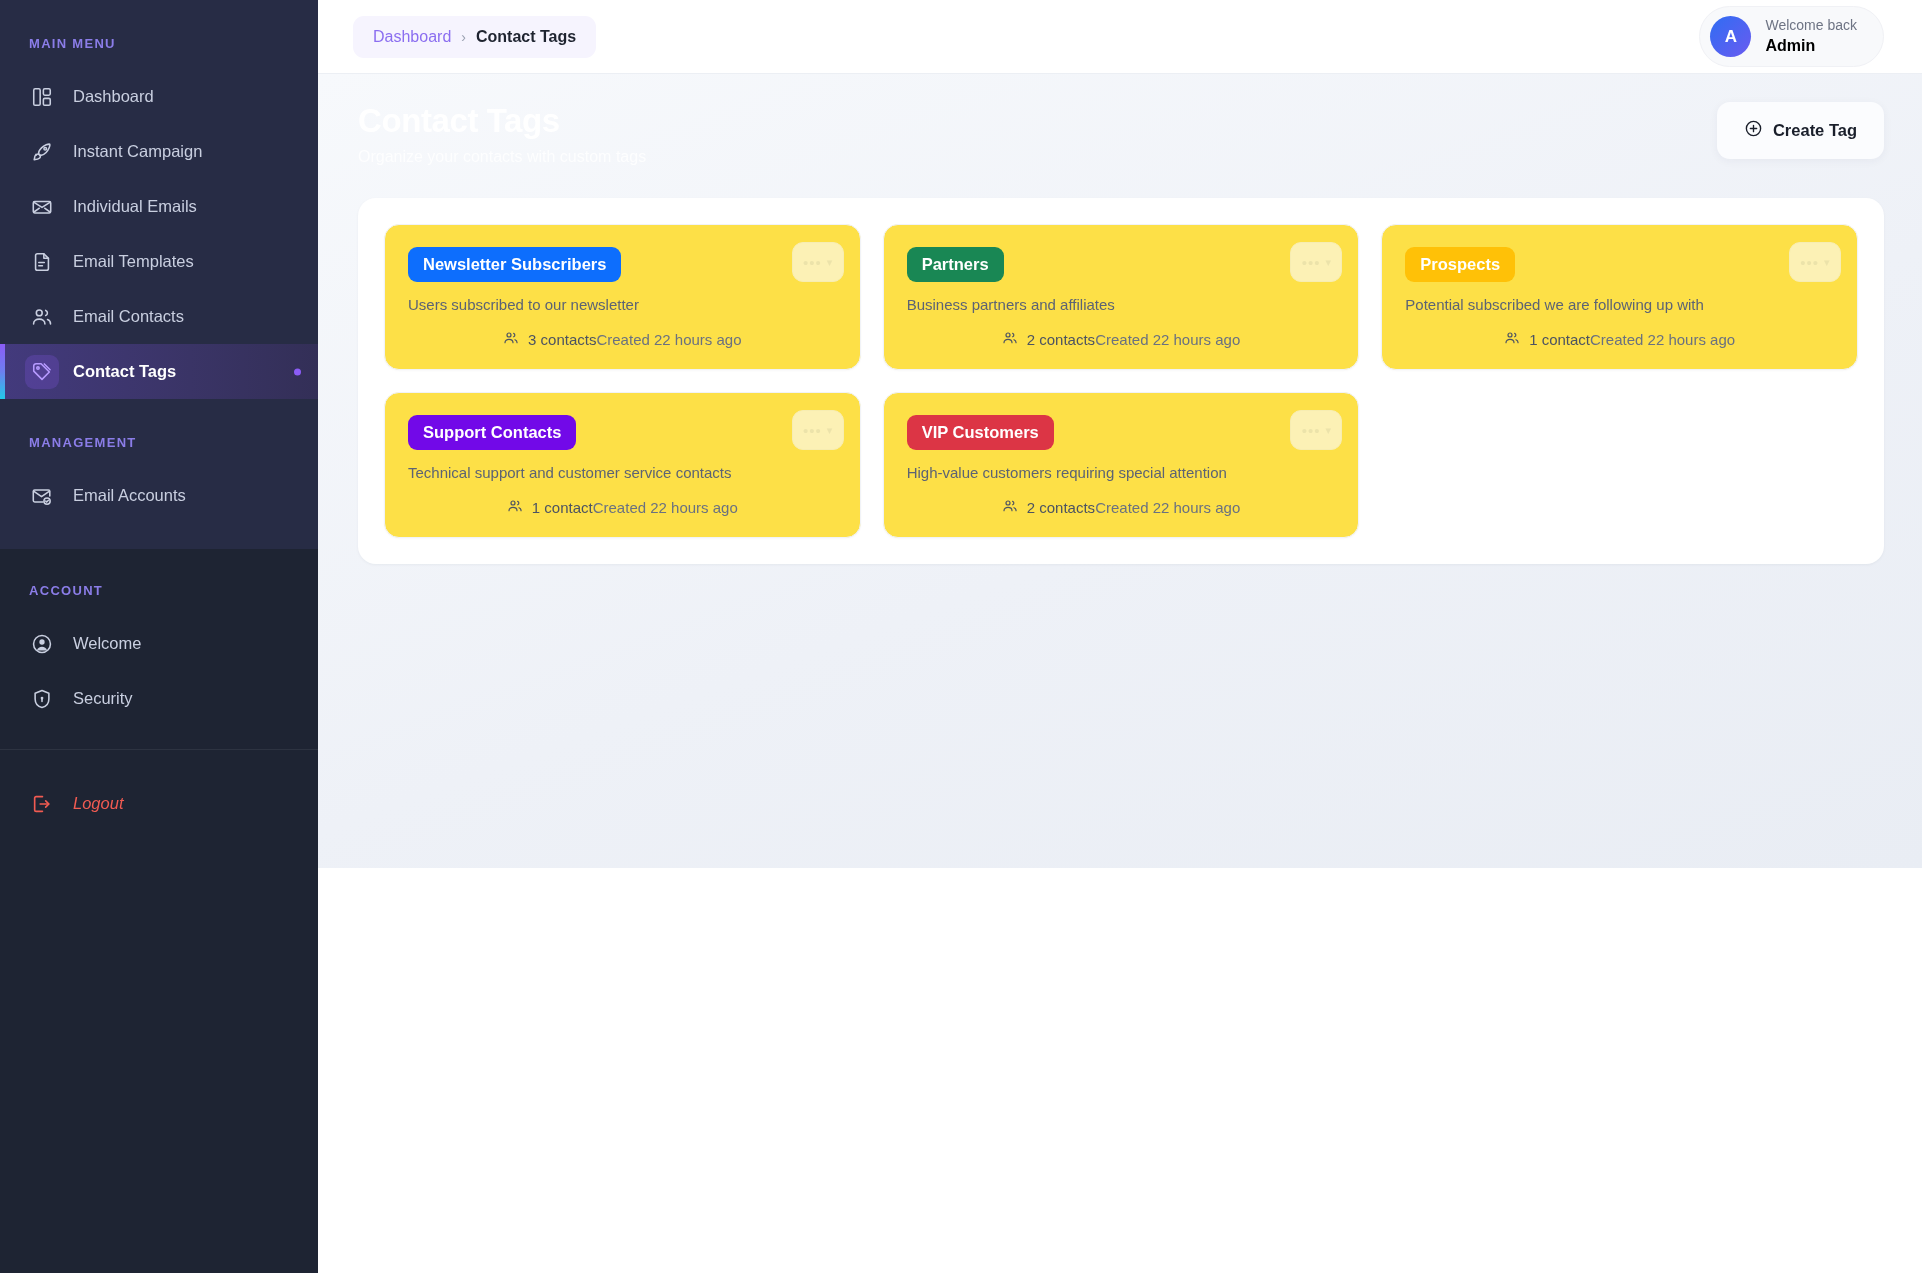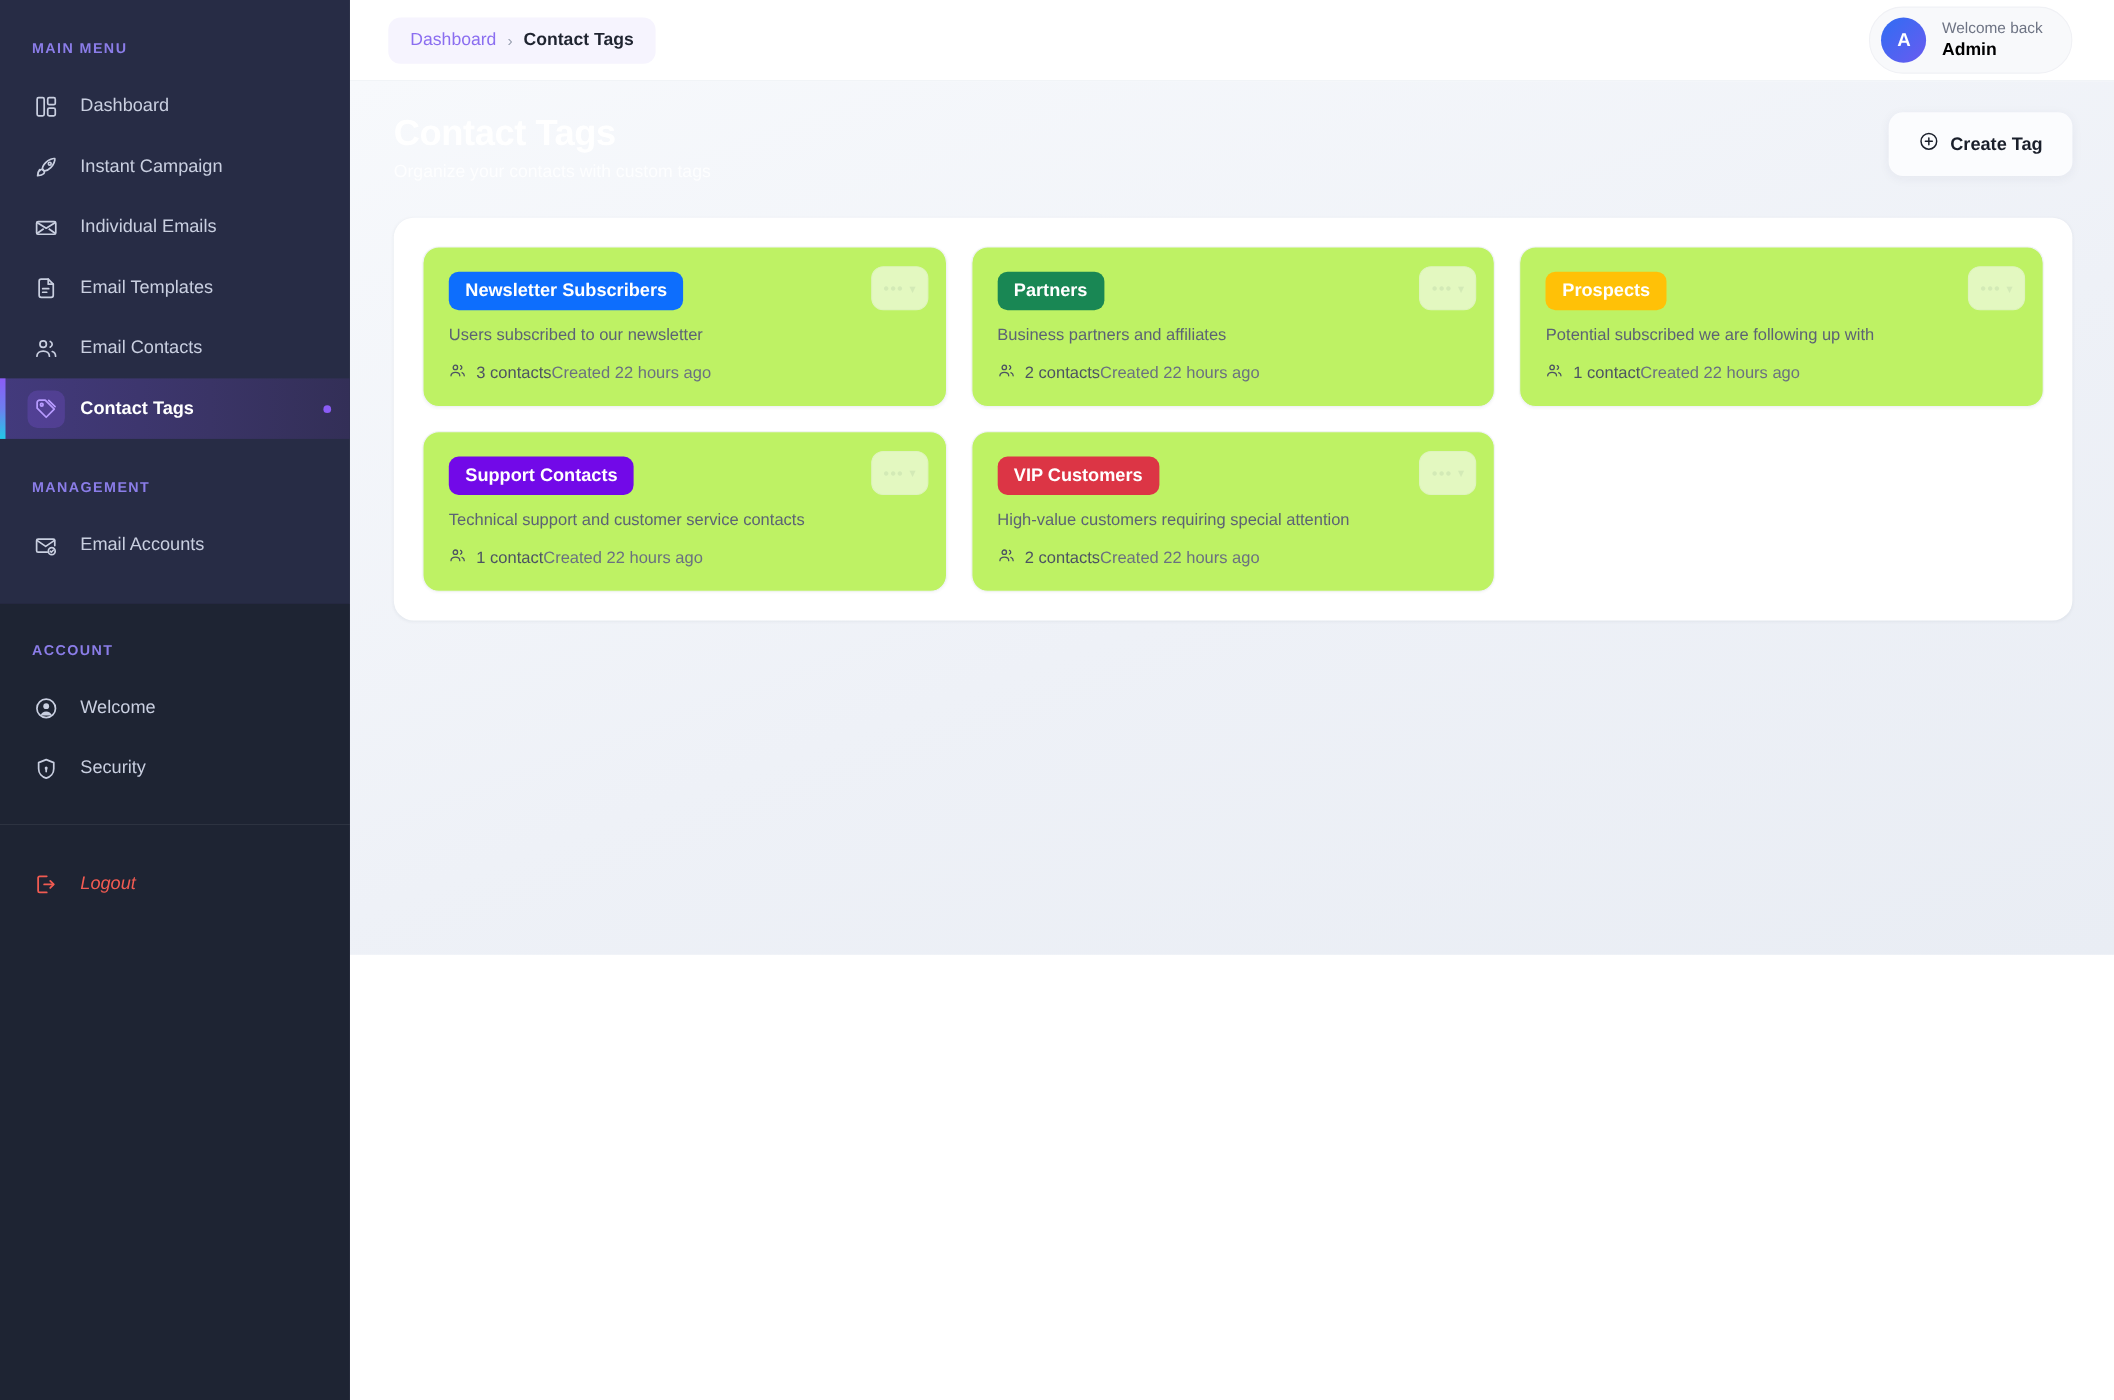--- a/index.html
+++ b/index.html
@@ -156,38 +156,38 @@
     background: #ffffff; border-radius: 18px;
     padding: 26px 26px 26px 26px;
     box-shadow: 0 1px 3px rgba(25,35,65,0.05);
   }
   .grid {
     display: grid; grid-template-columns: repeat(3, 1fr);
     gap: 22px 22px;
   }
   .tag-card {
     position: relative;
-    background: #bef264;
+    background: #fde047;
     border: 1px solid #f1f3f7;
     border-radius: 15px;
     padding: 22px 23px 20px 23px;
     box-shadow: 0 1px 2px rgba(30,40,70,0.03);
     min-height: 146px;
     display: flex; flex-direction: column;
     cursor: pointer;
   }
   .tag-badge {
     display: inline-block; align-self: flex-start;
     color: #ffffff; font-size: 16.5px; font-weight: bold;
     padding: 8px 15px; border-radius: 9px;
     margin-bottom: 14px;
   }
   .tag-desc { font-size: 15px; color: #5c6374; margin-bottom: auto; }
   .tag-foot {
-    display: flex; align-items: center; justify-content: flex-start;
+    display: flex; align-items: center; justify-content: center;
   }
   .tag-count {
     display: inline-flex; align-items: center; gap: 9px;
     font-size: 15px; color: #4c5362;
   }
   .tag-created { font-size: 15px; color: #6a7180; }
   .card-menu {
     position: absolute; top: 17px; right: 16px;
     width: 52px; height: 40px; border-radius: 11px;
     background: #fcfdfe; border: 1px solid #f4f6f9;

